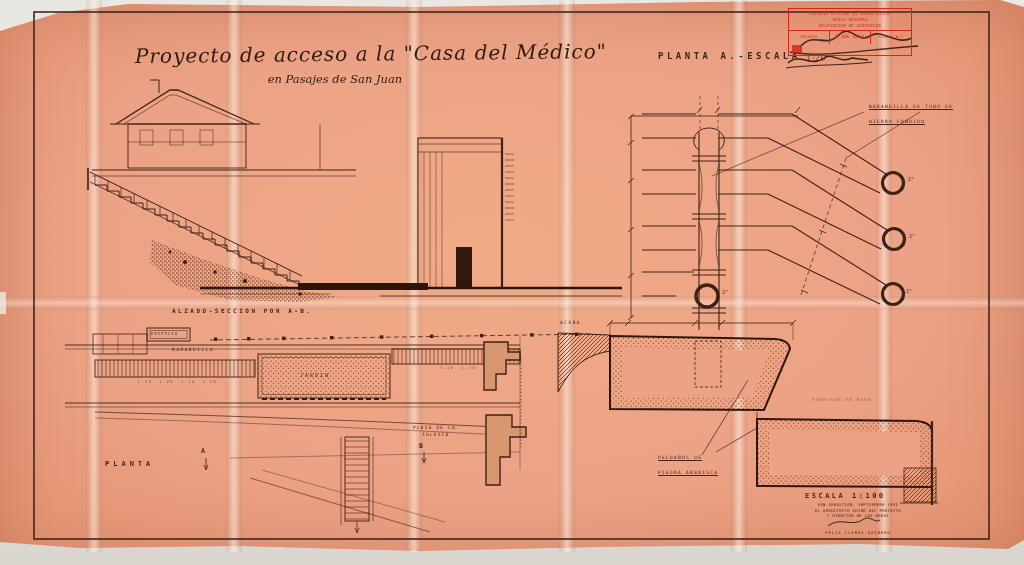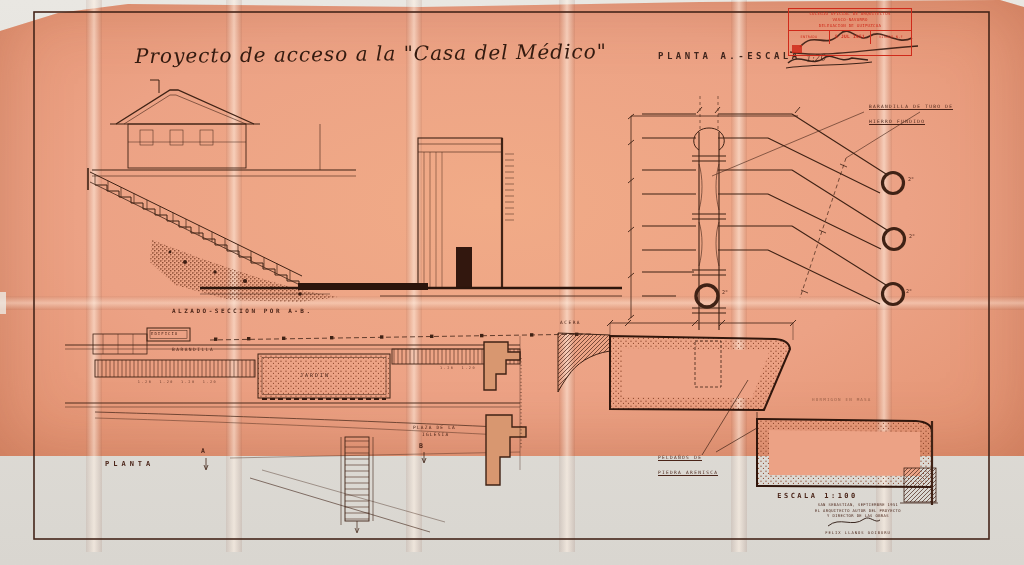--- a/index.html
+++ b/index.html
@@ -1,17 +1,17 @@
 <!DOCTYPE html>
 <html><head>
 <meta charset="utf-8">
 <style>
   html,body{margin:0;padding:0;}
   body{width:1024px;height:565px;background:linear-gradient(180deg,#e9e7e2,#d9d6d0);font-family:"DejaVu Sans Mono",monospace;overflow:hidden;}
-  #sheet{position:relative;width:1024px;height:456px;}
+  #sheet{position:relative;width:1024px;height:565px;}
   #paper{position:absolute;inset:0;
     background:radial-gradient(ellipse at 48% 45%, #f1ab87 0%, #eca285 55%, #e2916f 100%);
     clip-path:polygon(0px 31px,58px 13px,128px 4px,420px 7px,700px 2px,1000px 0px,1024px 7px,1024px 540px,1008px 549px,860px 544px,600px 547px,420px 551px,240px 546px,80px 548px,0px 542px);
     box-shadow:inset 0 0 70px rgba(140,60,35,.28);}
   .crease-v{position:absolute;top:0;height:552px;width:16px;pointer-events:none;
     background:linear-gradient(90deg,rgba(120,55,35,.10),rgba(255,241,228,.55) 50%,rgba(120,55,35,.12));}
   .crease-h{position:absolute;left:0;width:1024px;height:14px;pointer-events:none;
     background:linear-gradient(180deg,rgba(120,55,35,.08),rgba(255,241,228,.40) 50%,rgba(120,55,35,.10));}
   .lbl{position:absolute;color:#4a2418;white-space:pre;line-height:1.25;}
   .script{font-family:"DejaVu Serif",serif;font-style:italic;color:#331a0f;}
@@ -226,20 +226,21 @@
     <g stroke="#2a160e" fill="none" opacity="0.9">
       <path d="M800,47 C815,30 825,50 840,34 C850,24 858,44 870,36 C882,28 896,46 912,38" stroke-width="1.6"></path>
       <path d="M790,52 C820,58 860,50 918,46" stroke-width="1.3"></path>
       <path d="M788,63 C800,52 812,68 824,58 C832,52 840,64 852,58 L868,60" stroke-width="1.5"></path>
       <path d="M786,68 C810,64 840,66 872,62" stroke-width="1.1"></path>
       <path d="M828,526 C840,516 852,528 864,519 C870,515 875,524 880,520" stroke-width="1"></path>
     </g>
   </svg>
 
   <div class="lbl script" style="left:135px;top:42px;width:400px;text-align:center;font-size:20px;letter-spacing:1px;transform:rotate(-0.6deg);">Proyecto de acceso a la "Casa del Médico"</div>
+  <div class="lbl script" style="left:135px;top:72px;width:400px;text-align:center;font-size:11.5px;">en Pasajes de San Juan</div>
 
   <div class="lbl stencil" style="left:658px;top:51px;font-size:9px;letter-spacing:3.5px;color:#40251c;">PLANTA A.-ESCALA</div>
   <div class="lbl script" style="left:806px;top:53px;font-size:9px;opacity:.75;transform:rotate(-4deg);">1:20</div>
 
   <div id="stamp">
     <div style="margin-top:2px;">COLEGIO OFICIAL DE ARQUITECTOS</div>
     <div>VASCO-NAVARRO</div>
     <div>DELEGACION DE GUIPUZCOA</div>
     <div class="row">
       <div class="cell">ENTRADA</div>
@@ -271,18 +272,18 @@
   <div class="lbl" style="left:906px;top:288px;font-size:5px;">2"</div>
   <div class="lbl" style="left:722px;top:289px;font-size:5px;">2"</div>
 
   <div class="lbl" style="left:560px;top:320px;font-size:4.5px;letter-spacing:1.5px;">ACERA</div>
   <div class="lbl" style="left:642px;top:447px;font-size:4.5px;letter-spacing:1.3px;line-height:1.6;">
     <span class="u">PELDAÑOS DE</span><br>
     <span class="u">PIEDRA ARENISCA</span>
   </div>
   <div class="lbl" style="left:812px;top:397px;font-size:4.2px;letter-spacing:1.2px;color:rgba(90,45,30,.55);">HORMIGON EN MASA</div>
 
-  <div class="lbl stencil" style="left:760px;top:492px;width:115px;text-align:center;font-size:7px;letter-spacing:2.5px;">ESCALA 1:100</div>
+  <div class="lbl stencil" style="left:805px;top:492px;width:115px;font-size:7px;letter-spacing:2.5px;">ESCALA 1:100</div>
   <div class="lbl" style="left:793px;top:503px;width:130px;text-align:center;font-size:3.8px;letter-spacing:.4px;">SAN SEBASTIAN, SEPTIEMBRE 1951</div>
   <div class="lbl" style="left:793px;top:508.5px;width:130px;text-align:center;font-size:3.8px;letter-spacing:.4px;">EL ARQUITECTO AUTOR DEL PROYECTO</div>
   <div class="lbl" style="left:793px;top:514px;width:130px;text-align:center;font-size:3.8px;letter-spacing:.4px;">Y DIRECTOR DE LAS OBRAS</div>
   <div class="lbl" style="left:793px;top:531px;width:130px;text-align:center;font-size:3.8px;letter-spacing:1px;">FELIX LLANOS GOIBURU</div>
 </div>
 
 </body></html>

